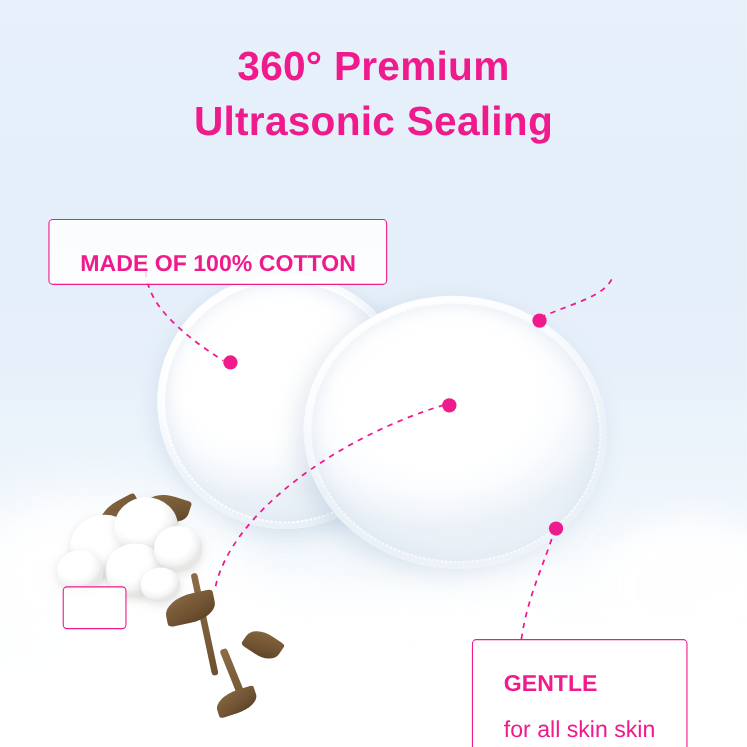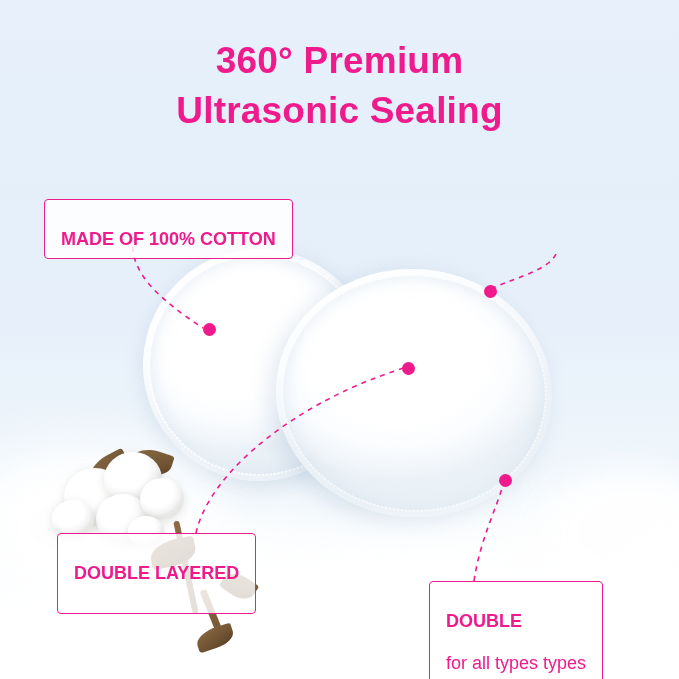--- a/index.html
+++ b/index.html
@@ -120,24 +120,24 @@
     border-radius: 3px;
   }
 
   
   .callout {
     position: absolute;
     border: 1px solid #ef1a8c;
     border-radius: 4px;
     background: rgba(255,255,255,0.82);
     color: #ef1a8c;
-    font-size: 18px;
+    font-size: 21px;
     line-height: 21px;
     font-weight: bold;
-    padding: 8px 16px;
+    padding: 8px 28px;
     white-space: pre-line;
     box-sizing: border-box;
   }
 
   .c-cotton   { left: 44px;  top: 199px; }
   .c-soft     { left: 403px; top: 216px; }
   .c-double   { left: 57px;  top: 533px; }
   .c-gentle   { left: 429px; top: 581px; }
   .c-gentle .line1 { font-weight: bold; display: block; }
   .c-gentle .line2 { font-weight: normal; display: block; }
@@ -221,21 +221,20 @@
 
   <div class="title">360° Premium
 Ultrasonic Sealing</div>
 
   <div class="callout c-cotton">
     <span>MADE OF 100% COTTON</span>
   </div>
 
 
   <div class="callout c-double">
-    <span class="line1">DOUBLE LAYERED</span>
   </div>
 
   <div class="callout c-gentle">
-    <span class="line1">DOUBLE</span>
-    <span class="line2">for all types types</span>
+    <span class="line1">GENTLE</span>
+    <span class="line2">for all skin skin</span>
   </div>
 
 </div>
 
 </body></html>

